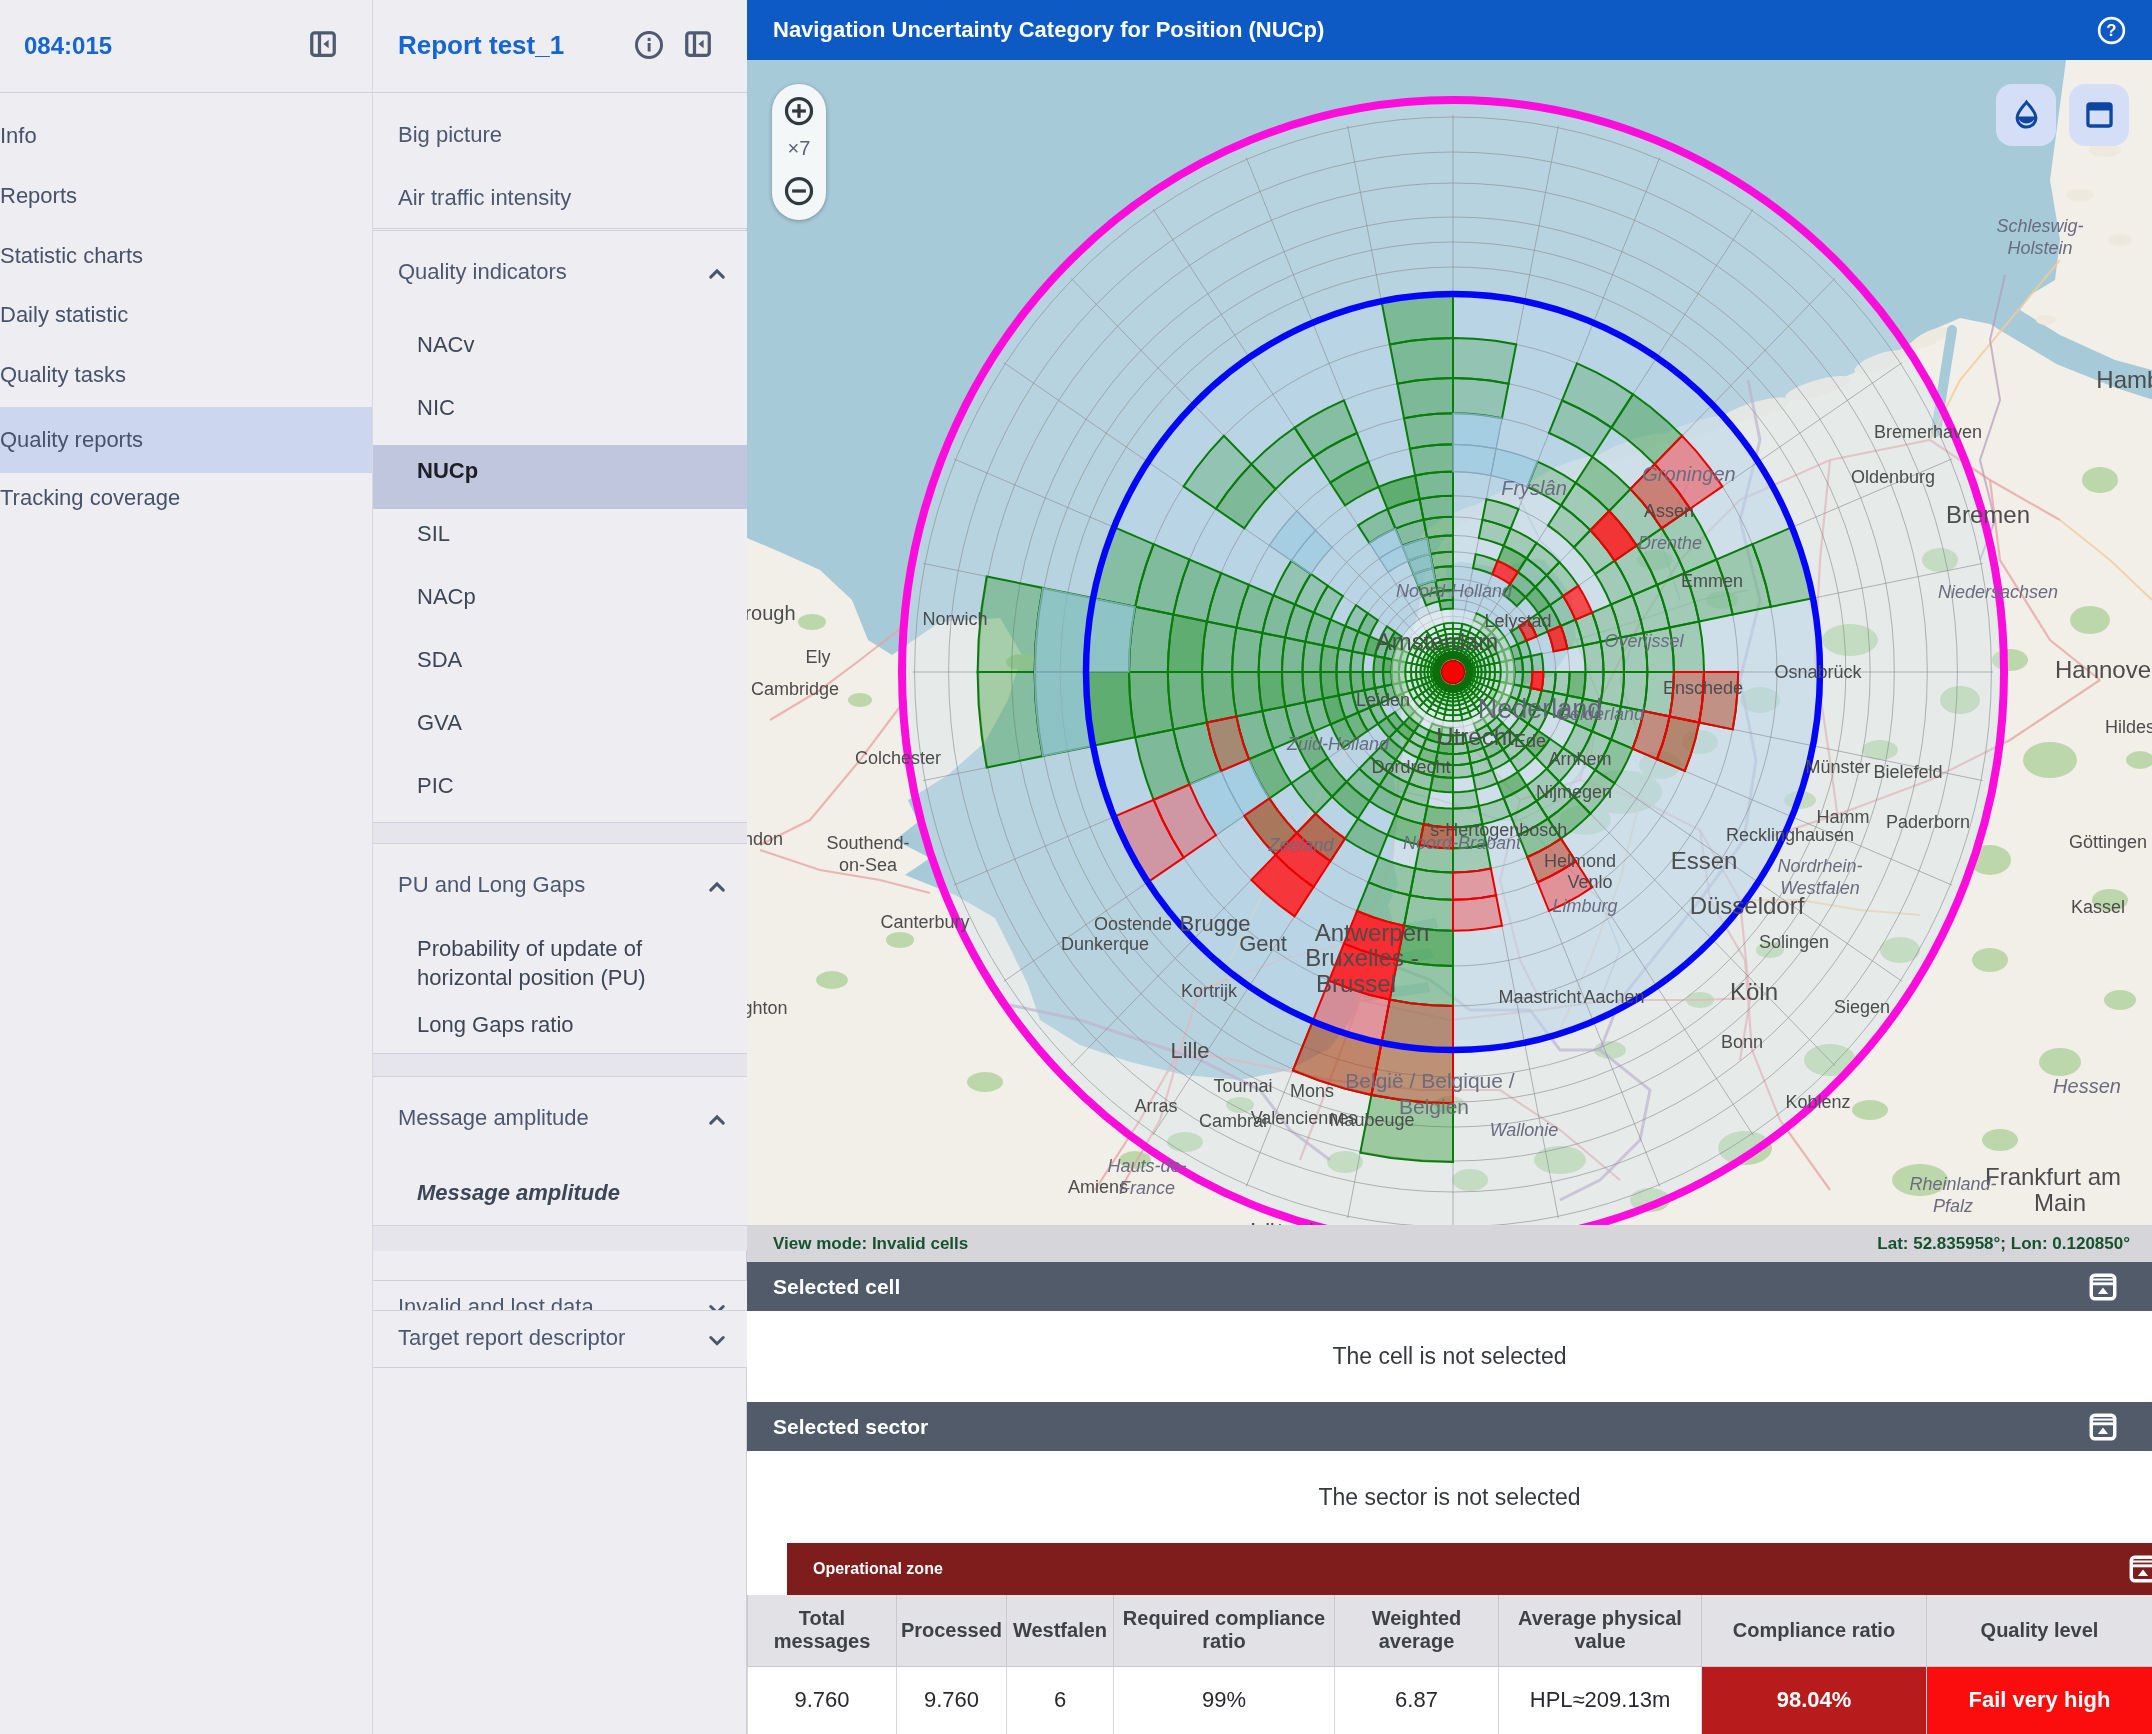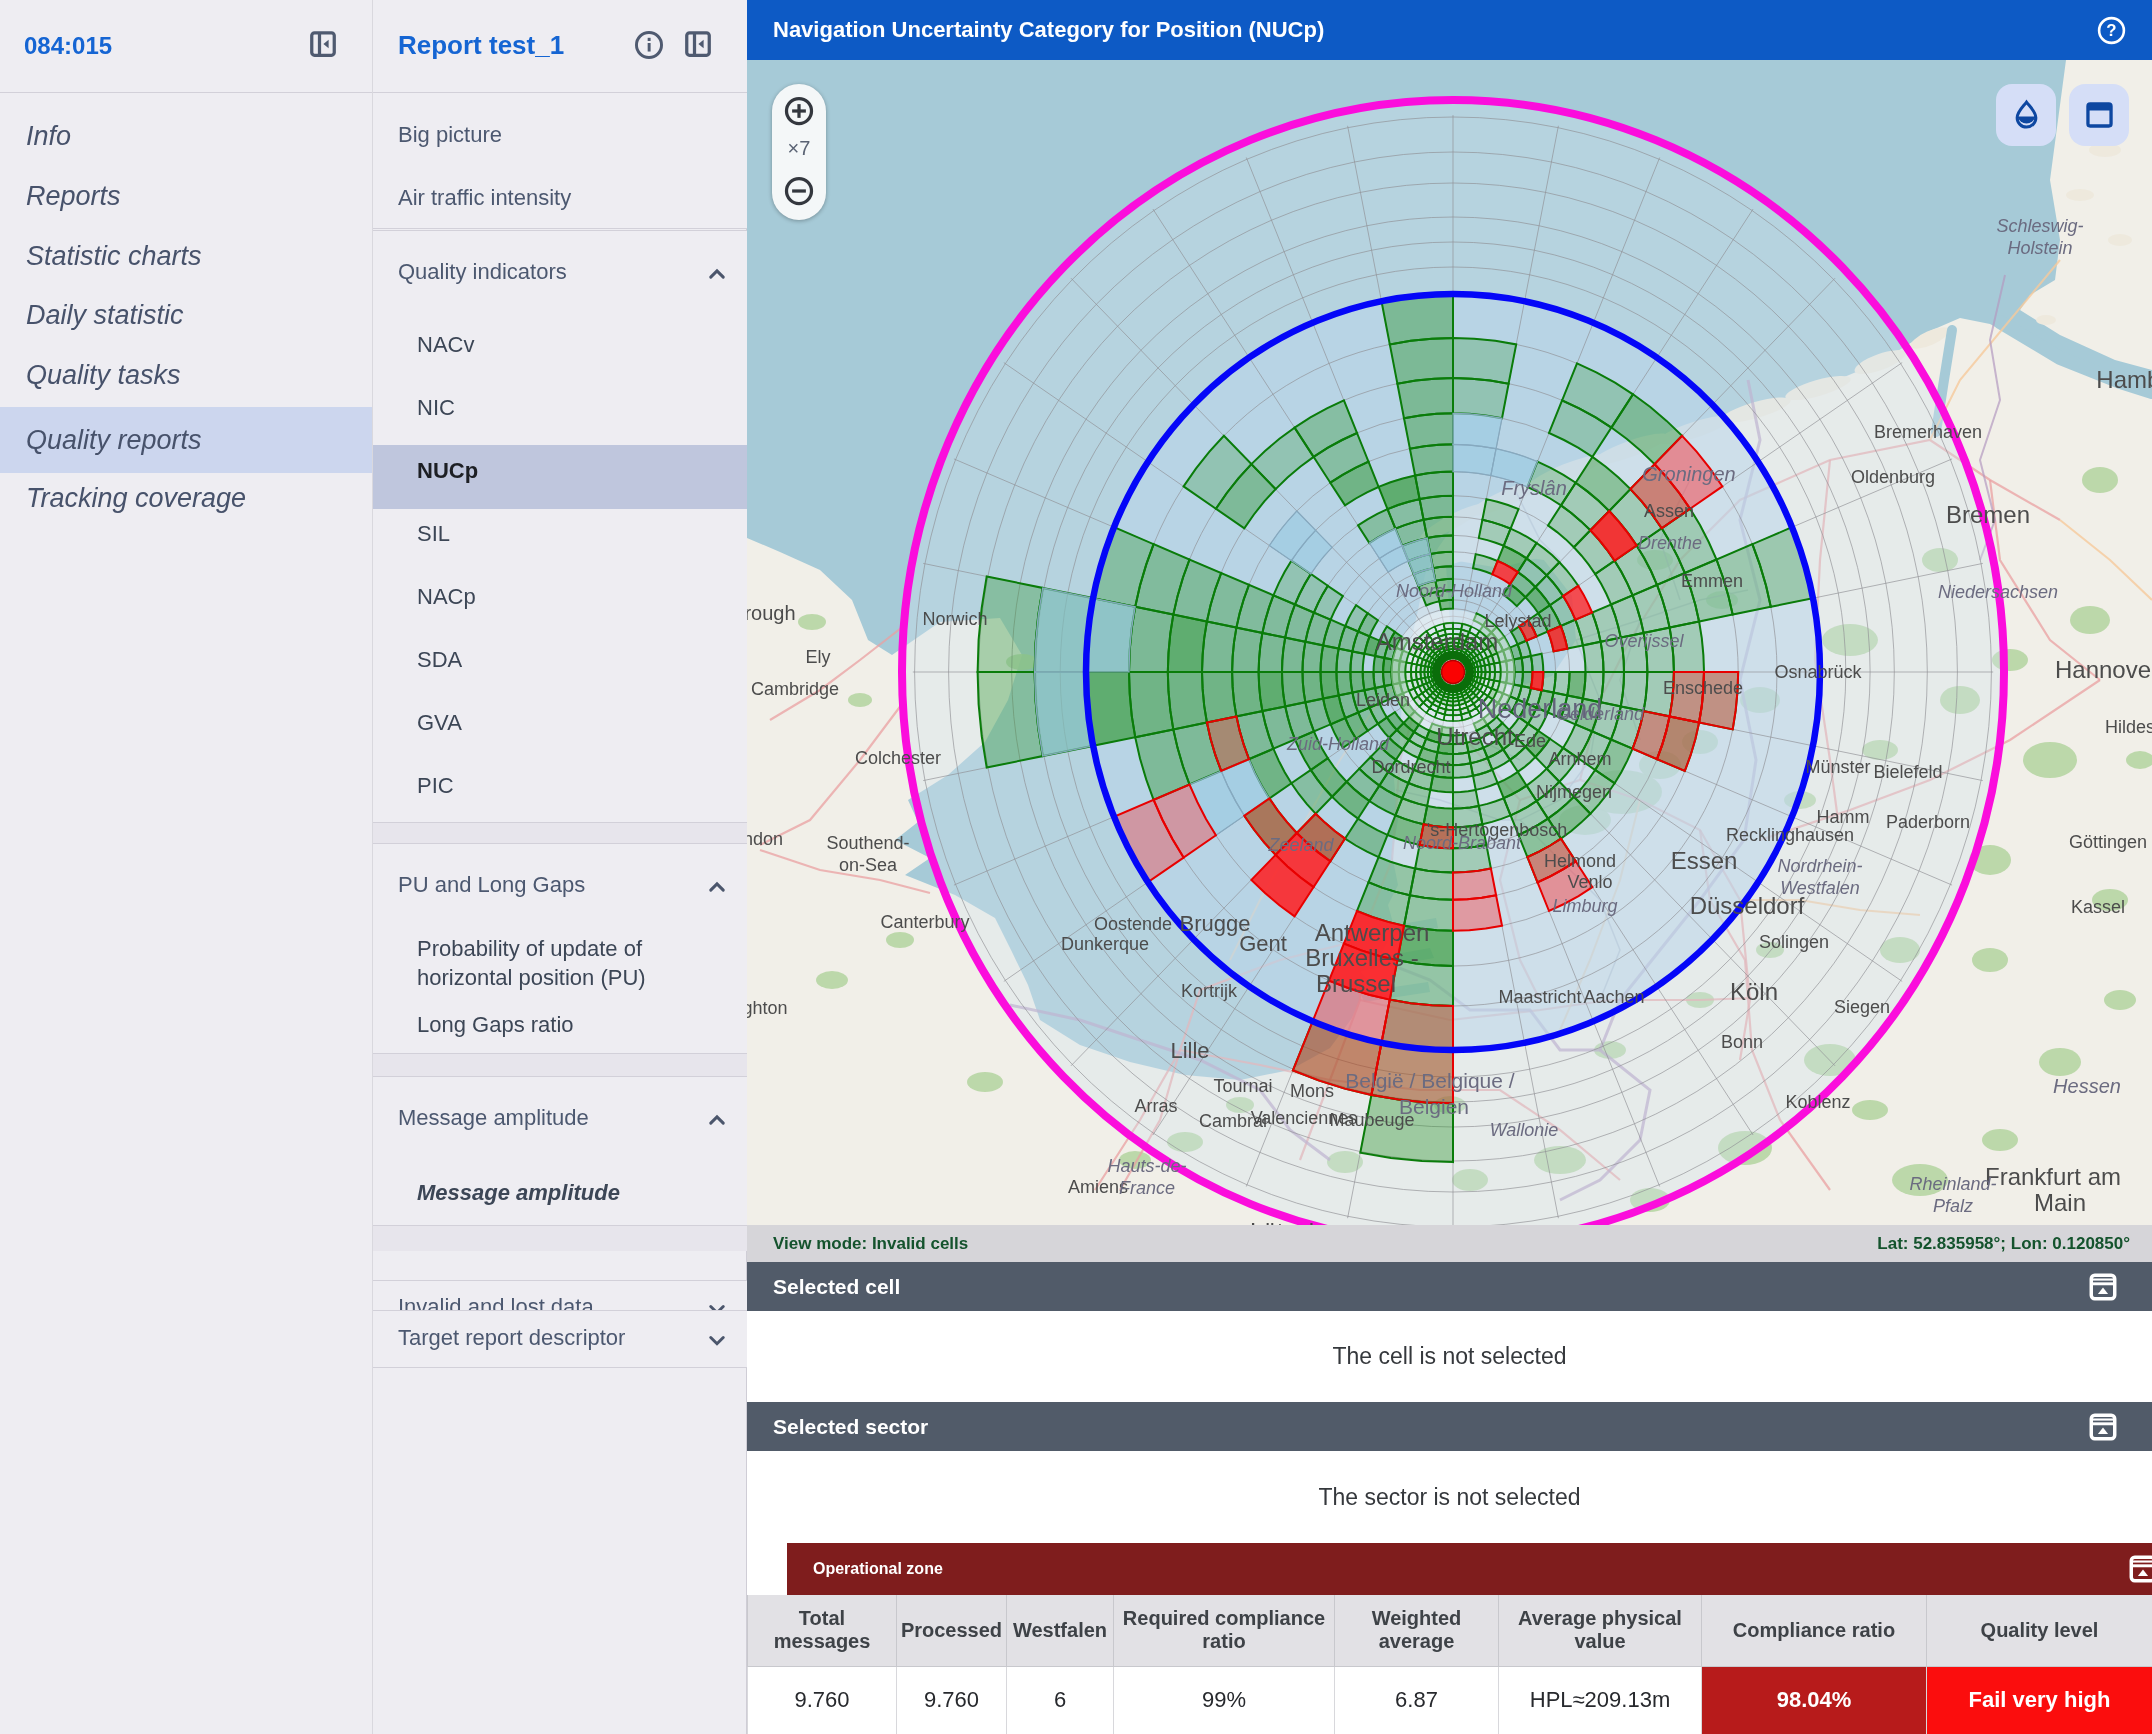--- a/index.html
+++ b/index.html
@@ -1,19 +1,19 @@
 <!DOCTYPE html>
 <html><head><meta charset="utf-8"><style>
 * { margin:0; padding:0; box-sizing:border-box; }
 html,body { width:2152px; height:1734px; font-family:"Liberation Sans",sans-serif; overflow:hidden; background:#edecf2; }
 .abs { position:absolute; }
 #sb1 { left:0; top:0; width:373px; height:1734px; background:#eeedf2; border-right:1px solid #d9d8de; }
 #sb2 { left:373px; top:0; width:374px; height:1734px; background:#eeedf2; border-right:1px solid #cfcdd6; }
 .hdr1 { position:absolute; left:24px; top:32px; color:#1565d3; font-size:24px; font-weight:bold; }
-.nav { position:absolute; left:0; width:100%; height:60px; line-height:60px; padding-left:26px; color:#47526b; font-size:27px;font-style:italic; }
+.nav { position:absolute; left:0; width:100%; height:60px; line-height:60px; color:#47526b; font-size:22px; }
 .sec { background:#eeedf2; position:absolute; left:0; width:374px; border-bottom:1px solid #d2d0d9; border-top:1px solid #d2d0d9; }
 .s2h { position:absolute; left:25px; color:#4c5870; font-size:22px; }
 .s2i { position:absolute; left:44px; color:#3c4656; font-size:22px; }
 .chv { position:absolute; left:702px; }
 #main { left:747px; top:0; width:1405px; height:1734px; background:#fff; }
 #maphdr { position:absolute; left:0; top:0; width:100%; height:60px; background:#0d5ac5; color:#fff; }
 #mapbox { position:absolute; left:0; top:60px; width:1405px; height:1165px; overflow:hidden; }
 #viewbar { position:absolute; left:0; top:1225px; width:100%; height:37px; background:#d6d5d9; color:#14532d; font-size:17px; font-weight:bold; line-height:37px; }
 .dkhdr { position:absolute; left:0; width:100%; height:49px; background:#515b69; color:#fff; font-size:21px; font-weight:bold; line-height:49px; padding-left:26px; }
 .whpanel { position:absolute; left:0; width:100%; background:#fff; color:#35383c; font-size:23px; text-align:center; }

